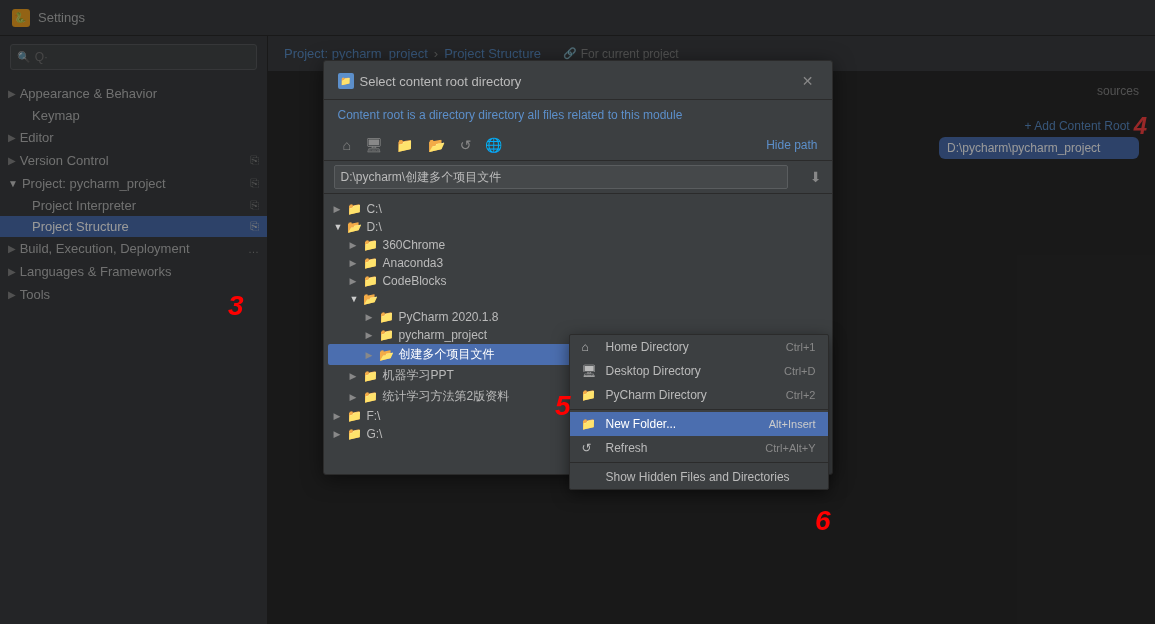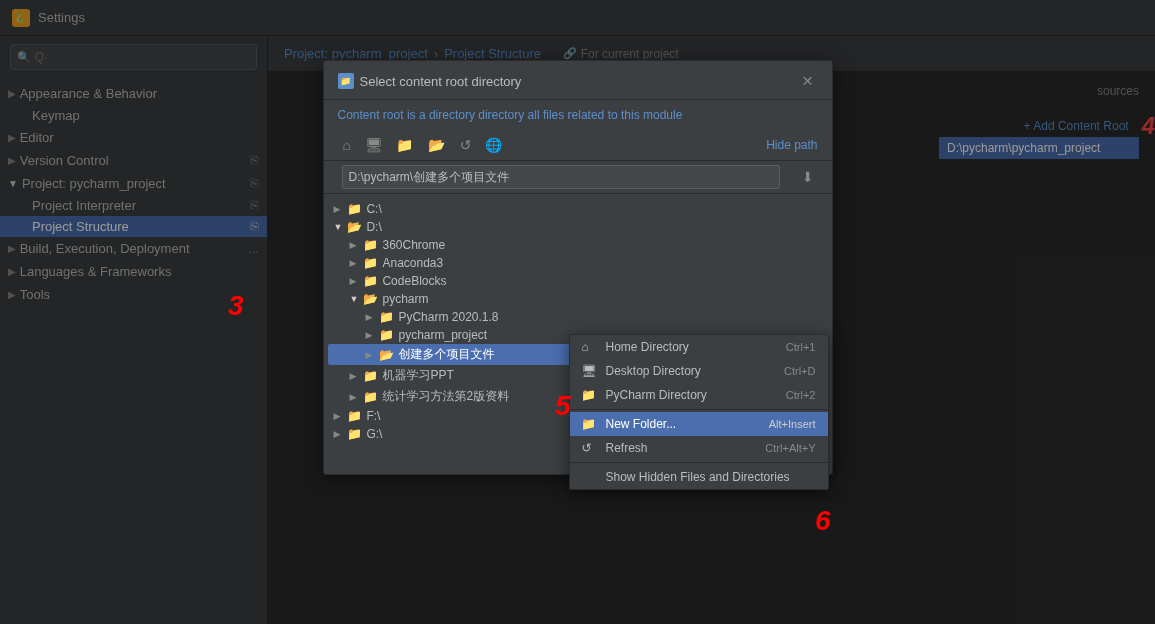--- a/index.html
+++ b/index.html
@@ -140,36 +140,36 @@
 
     .sources-label {
       font-size: 12px;
       color: #888;
       margin-bottom: 6px;
       text-align: right;
     }
     .add-content-root-btn {
       display: flex;
       align-items: center;
-      gap: 13px;
+      gap: 4px;
       color: #5c8fca;
       font-size: 12px;
       cursor: pointer;
       margin-bottom: 6px;
       position: absolute;
-      right: 0;
+      right: 8px;
       top: 40px;
     }
 
     .content-root-path {
       background: #4b6eaf;
       color: #fff;
       padding: 4px 8px;
       font-size: 12px;
-      border-radius: 0;
+      border-radius: 6px;
       position: absolute;
       right: 16px;
       top: 65px;
       min-width: 200px;
     }
 
     
     .dialog-overlay {
       position: absolute;
       top: 0; left: 0;
@@ -251,21 +251,21 @@
       border: none;
       color: #5c8fca;
       cursor: pointer;
       font-size: 12px;
       margin-left: 48px;
     }
 
     .dialog-path-row {
       display: flex;
       align-items: center;
-      padding: 4px 18px;
+      padding: 4px 10px;
       gap: 22px;
       border-bottom: 1px solid #2b2b2b;
     }
     .dialog-path-input {
       flex: 1;
       background: #45484a;
       border: 1px solid #5a5d5f;
       border-radius: 2px;
       height: 24px;
       color: #bbbbbb;
@@ -481,21 +481,20 @@
                 <span class="tree-label">Anaconda3</span>
               </div>
               <div class="tree-item" style="padding-left: 22px;">
                 <span class="tree-arrow">▶</span>
                 <span class="folder-icon">📁</span>
                 <span class="tree-label">CodeBlocks</span>
               </div>
               <div class="tree-item" style="padding-left: 22px;">
                 <span class="tree-arrow open">▼</span>
                 <span class="folder-icon">📂</span>
-                <span class="tree-label">pycharm</span>
               </div>
               <div class="tree-item" style="padding-left: 38px;">
                 <span class="tree-arrow">▶</span>
                 <span class="folder-icon">📁</span>
                 <span class="tree-label">PyCharm 2020.1.8</span>
               </div>
               <div class="tree-item" style="padding-left: 38px;">
                 <span class="tree-arrow">▶</span>
                 <span class="folder-icon">📁</span>
                 <span class="tree-label">pycharm_project</span>

